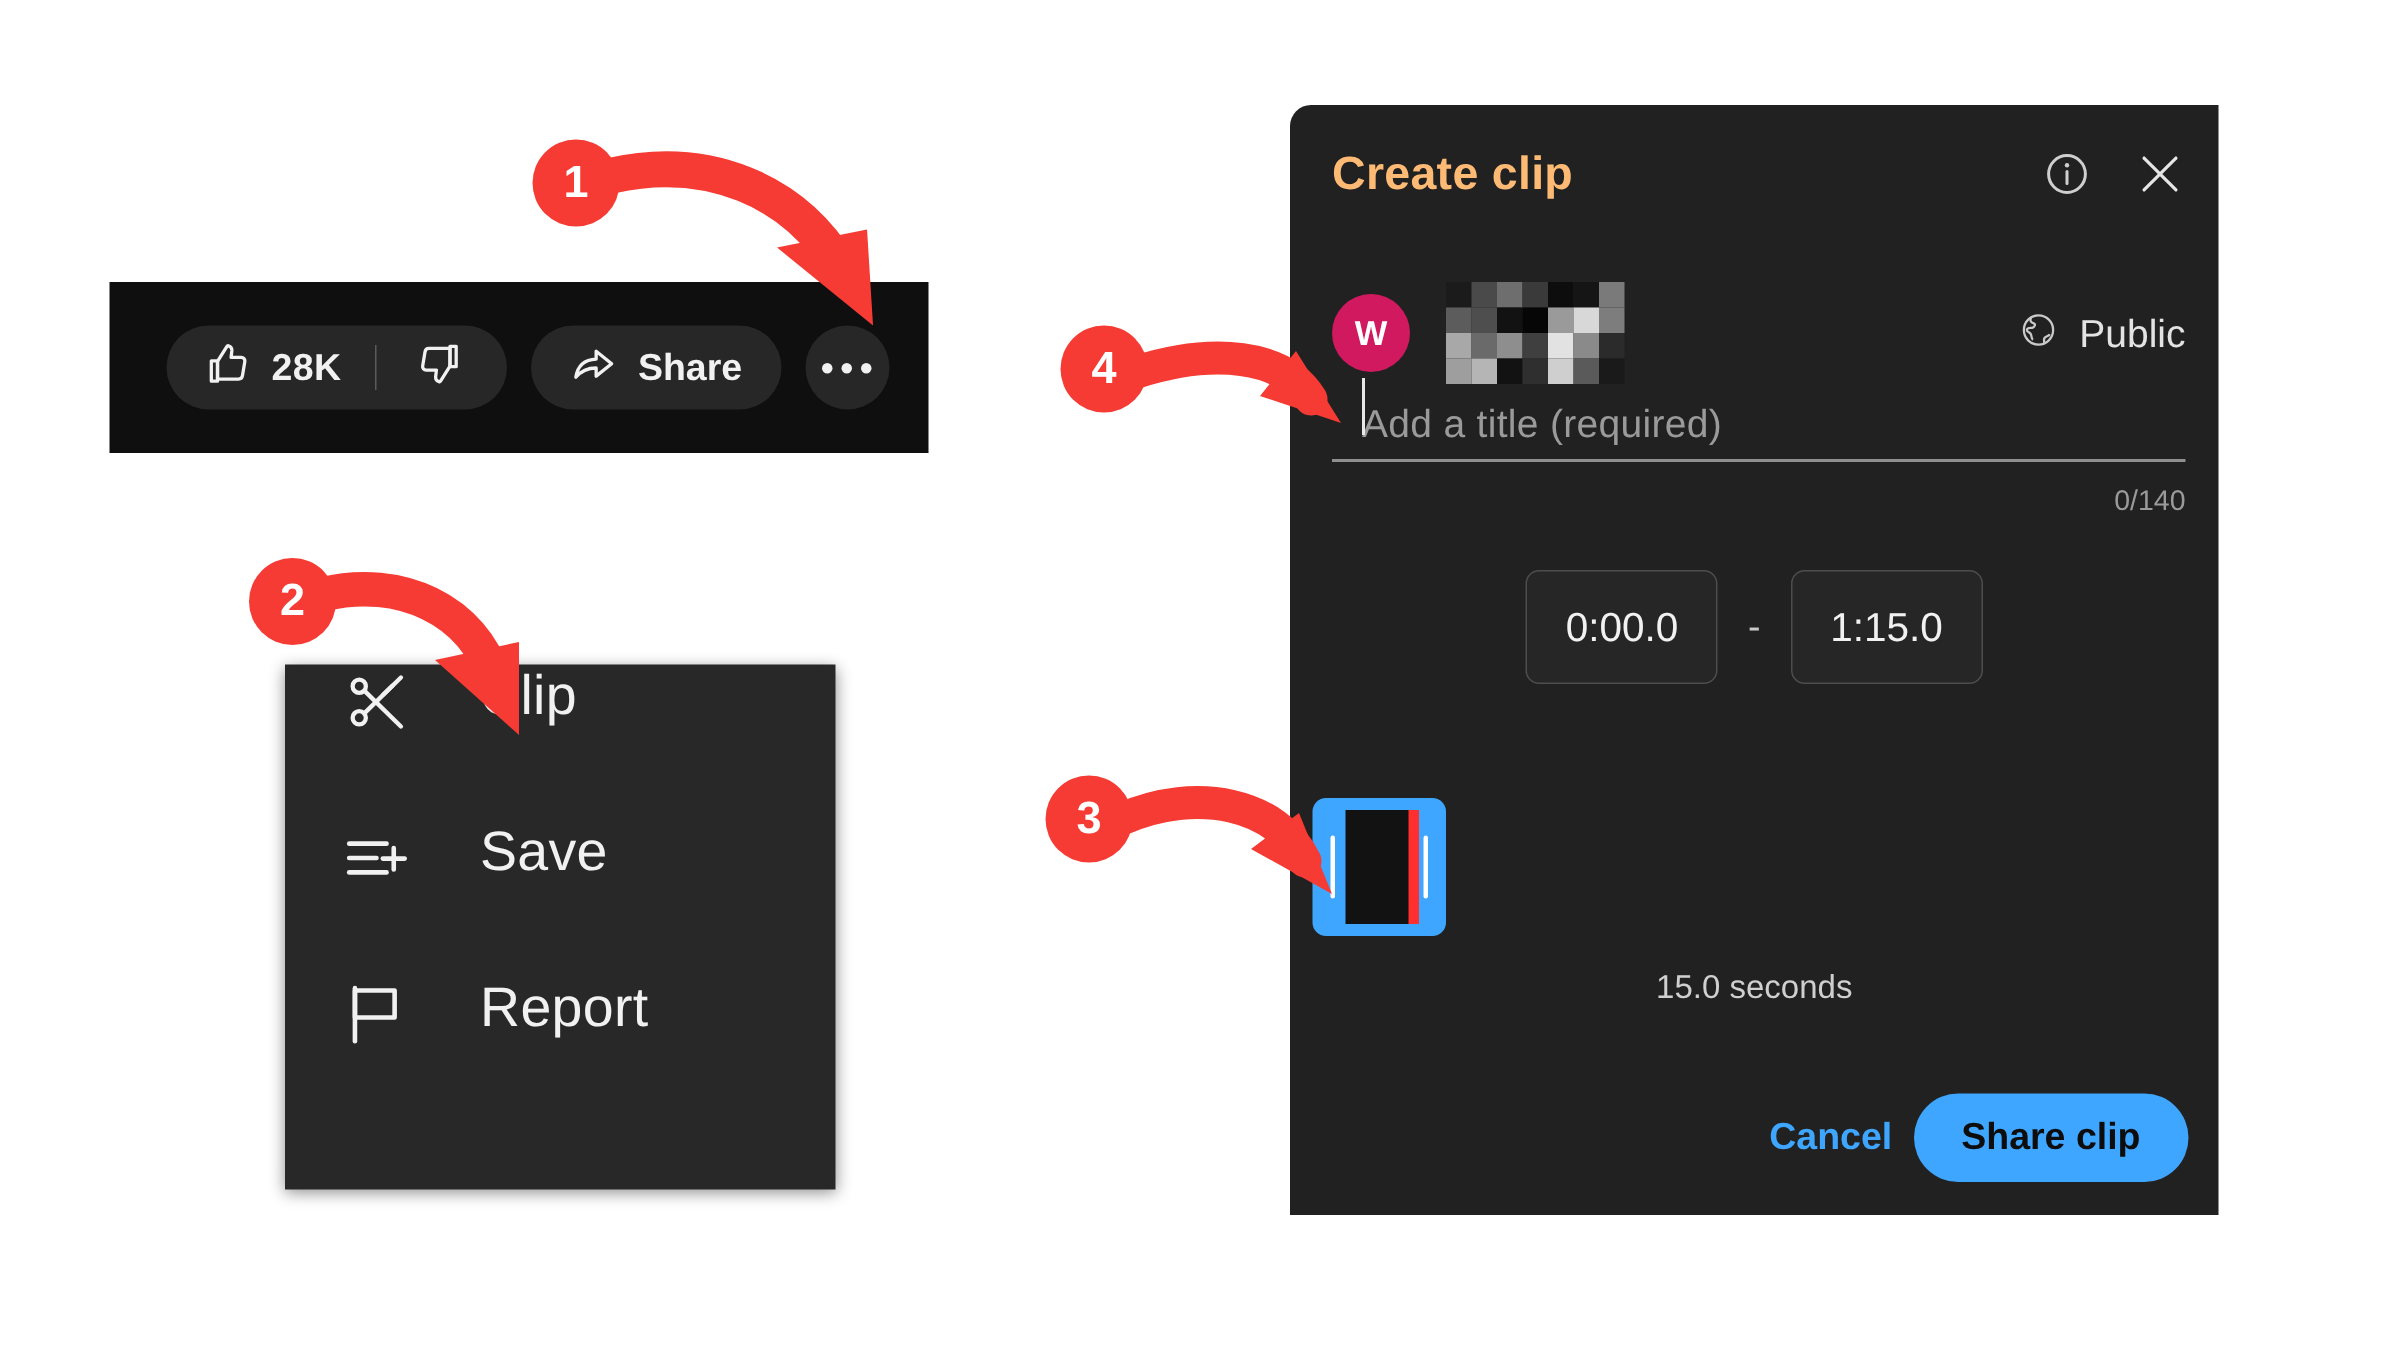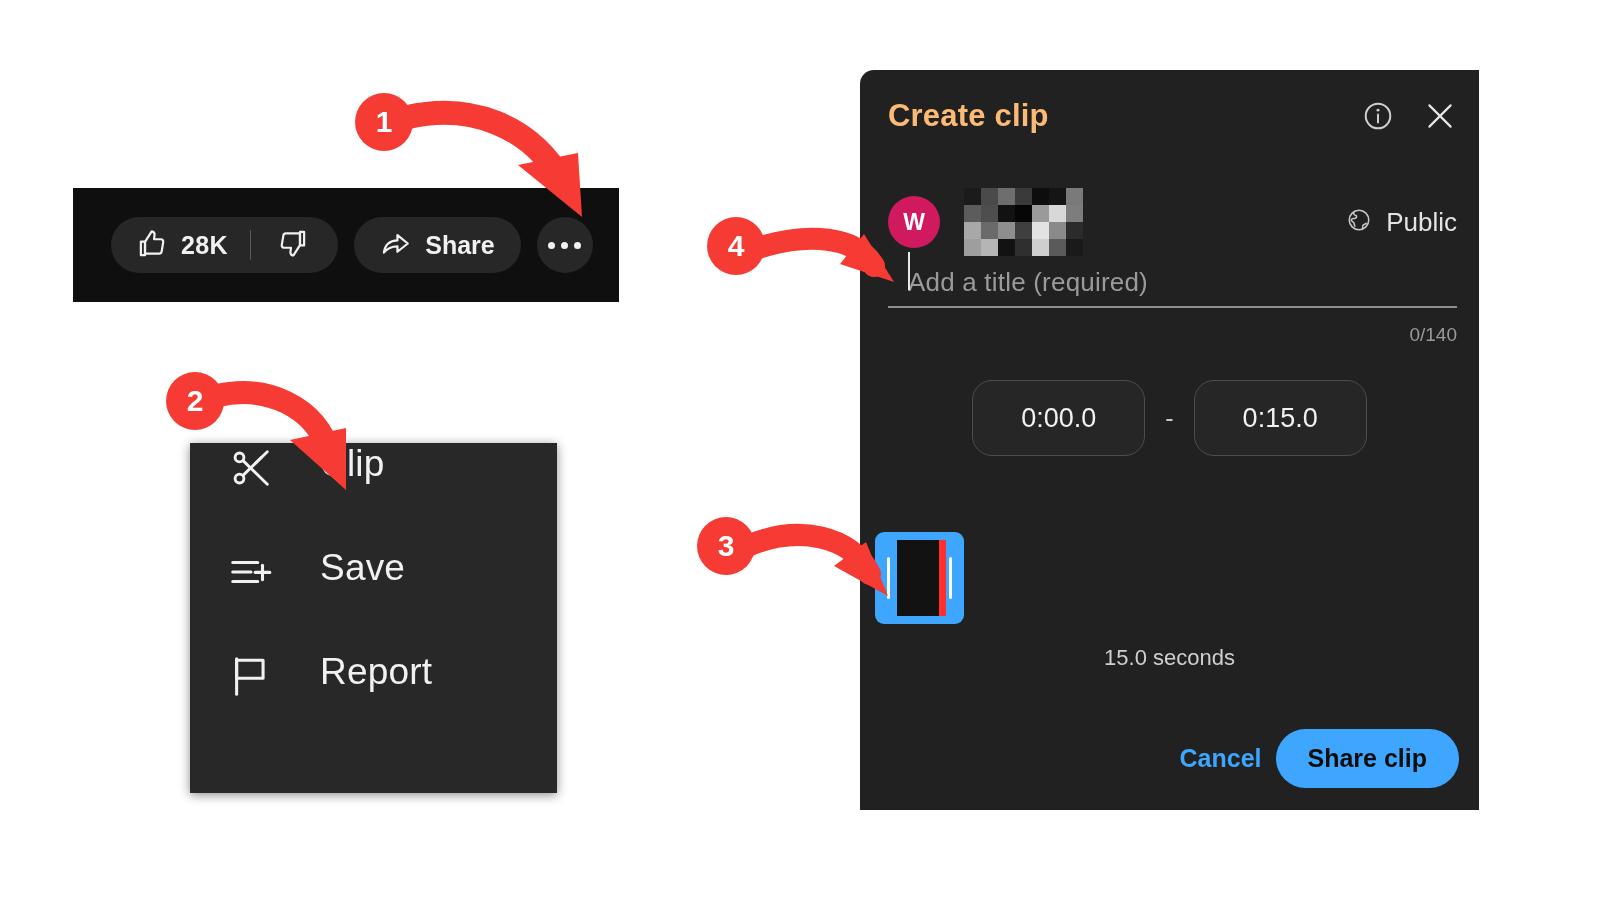--- a/index.html
+++ b/index.html
@@ -115,23 +115,23 @@
   #char-counter {
     margin-top: 16px; text-align: right;
     font-size: 19px; color: #9a9a9a;
   }
 
   #timestamps {
     position: absolute; left: 0; right: 0; top: 310px;
     display: flex; align-items: center; justify-content: center; gap: 20px;
   }
   .ts-box {
-    width: 173px; height: 76px;
+    width: 128px; height: 76px;
     border: 1px solid #4d4d4d;
-    border-radius: 20px;
+    border-radius: 9px;
     background: #262626;
     display: flex; align-items: center; justify-content: center;
     font-size: 27px; color: #f1f1f1;
   }
   .ts-dash { font-size: 25px; color: #c9c9c9; }
 
   #scrubber {
     position: absolute; left: 15px; top: 462px;
     width: 89px; height: 92px;
     background: #3ea6ff;
@@ -341,21 +341,21 @@
         <div id="caret"></div>
         <span id="title-placeholder">Add a title (required)</span>
       </div>
       <div id="title-underline"></div>
       <div id="char-counter">0/140</div>
     </div>
 
     <div id="timestamps">
       <div class="ts-box">0:00.0</div>
       <div class="ts-dash">-</div>
-      <div class="ts-box">0:15.0</div>
+      <div class="ts-box">1:15.0</div>
     </div>
 
     <div id="scrubber">
       <span class="grip left"></span>
       <div class="window">
         <span class="playhead"></span>
       </div>
       <span class="grip right"></span>
     </div>
 

